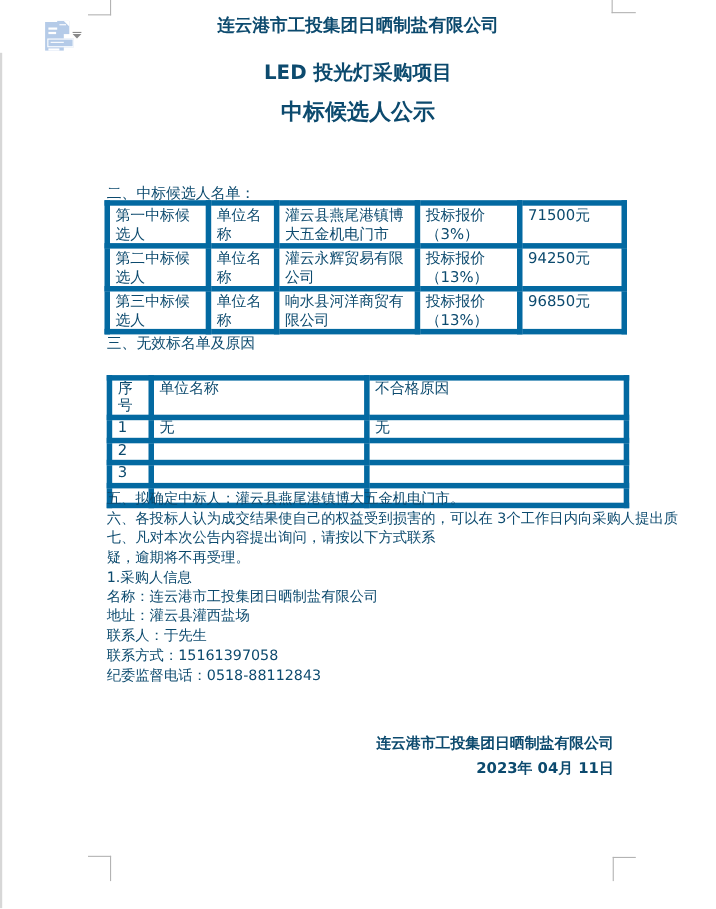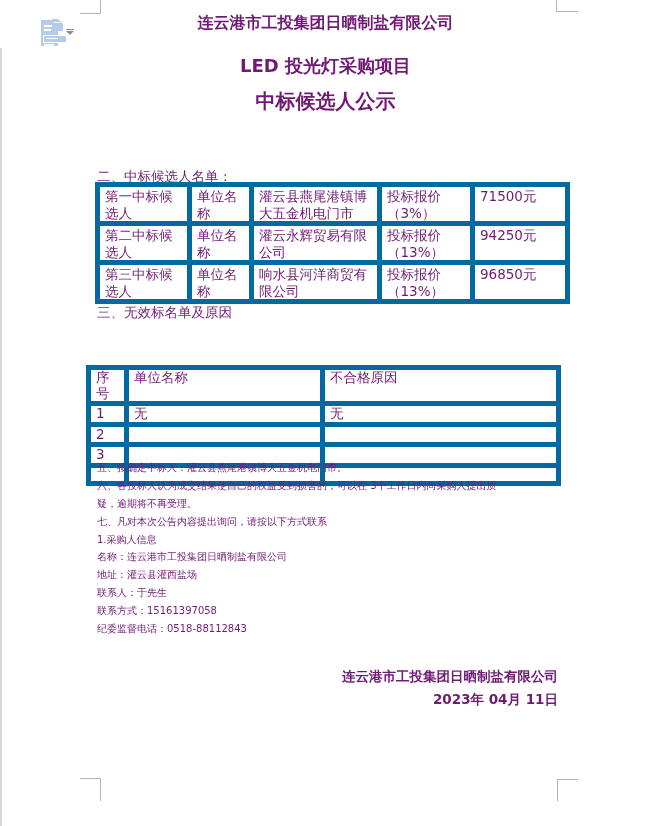--- a/index.html
+++ b/index.html
@@ -1,18 +1,18 @@
 <!DOCTYPE html>
 <html><head>
 <meta charset="utf-8">
 <style>
   html,body{margin:0;padding:0;background:#ffffff;}
   .page{
     position:relative;width:651px;height:826px;background:#ffffff;
-    font-family:"DejaVu Sans","Liberation Sans",sans-serif;color:#701a75;
+    font-family:"DejaVu Sans","Liberation Sans",sans-serif;color:#0c4a6e;
     overflow:hidden;
   }
   .abs{position:absolute;}
   
   .left-edge{left:0;top:48px;width:2px;height:778px;background:#d7d7d7;}
   
   .crop{border:0 solid #b3b3b3;}
   .crop-tl{left:80px;top:0;width:20px;height:13px;border-right-width:1px;border-bottom-width:1px;}
   .crop-tr{left:556px;top:0;width:21px;height:11px;border-left-width:1px;border-bottom-width:1px;}
   .crop-bl{left:80px;top:778px;width:20px;height:22px;border-right-width:1px;border-top-width:1px;}
@@ -41,25 +41,25 @@
   .bodyline{left:97px;font-size:13.5px;line-height:16px;white-space:nowrap;}
   .it1{top:147px;}
   .it2{top:168px;}
   .it3{top:304px;}
   
   table{border-collapse:collapse;table-layout:fixed;}
   td,th{border:5px solid #0369a1;font-size:13.5px;font-weight:normal;text-align:left;
     vertical-align:top;padding:1px 3px 0 5px;line-height:16.5px;overflow:hidden;}
   .tbl1{left:95px;top:182px;width:470px;}
   .tbl1 tr{height:35px;}
-  .tbl2{left:86px;top:341px;width:470px;margin-top:24px;}
+  .tbl2{left:97px;top:341px;width:470px;}
   .tbl2 tr{height:18.4px;}
   .tbl2 td,.tbl2 th{line-height:15.5px;padding-top:0;}
   
-  .notes{left:97px;top:459px;width:472px;font-size:10px;}
+  .notes{left:97px;top:445px;width:472px;font-size:13px;}
   .notes div{height:17.9px;line-height:17.9px;white-space:nowrap;}
   
   .footer{right:93px;top:665px;text-align:right;font-weight:bold;font-size:13.5px;line-height:22.5px;}
 </style>
 </head>
 <body>
 
 <div class="page">
 
   <div class="abs left-edge"></div>
@@ -152,22 +152,22 @@
       <td></td>
       <td></td>
       <td></td>
     </tr>
   </tbody>
     </table>
 
   <div class="abs notes">
     <div>五、拟确定中标人：灌云县燕尾港镇博大五金机电门市。</div>
     <div>六、各投标人认为成交结果使自己的权益受到损害的，可以在 3个工作日内向采购人提出质</div>
+    <div>七、凡对本次公告内容提出询问，请按以下方式联系</div>
     <div>疑，逾期将不再受理。</div>
-    <div>七、凡对本次公告内容提出询问，请按以下方式联系</div>
     <div>1.采购人信息</div>
     <div>名称：连云港市工投集团日晒制盐有限公司</div>
     <div>地址：灌云县灌西盐场</div>
     <div>联系人：于先生</div>
     <div>联系方式：15161397058</div>
     <div>纪委监督电话：0518-88112843</div>
   </div>
 
   <div class="abs footer">
     <div>连云港市工投集团日晒制盐有限公司</div>

